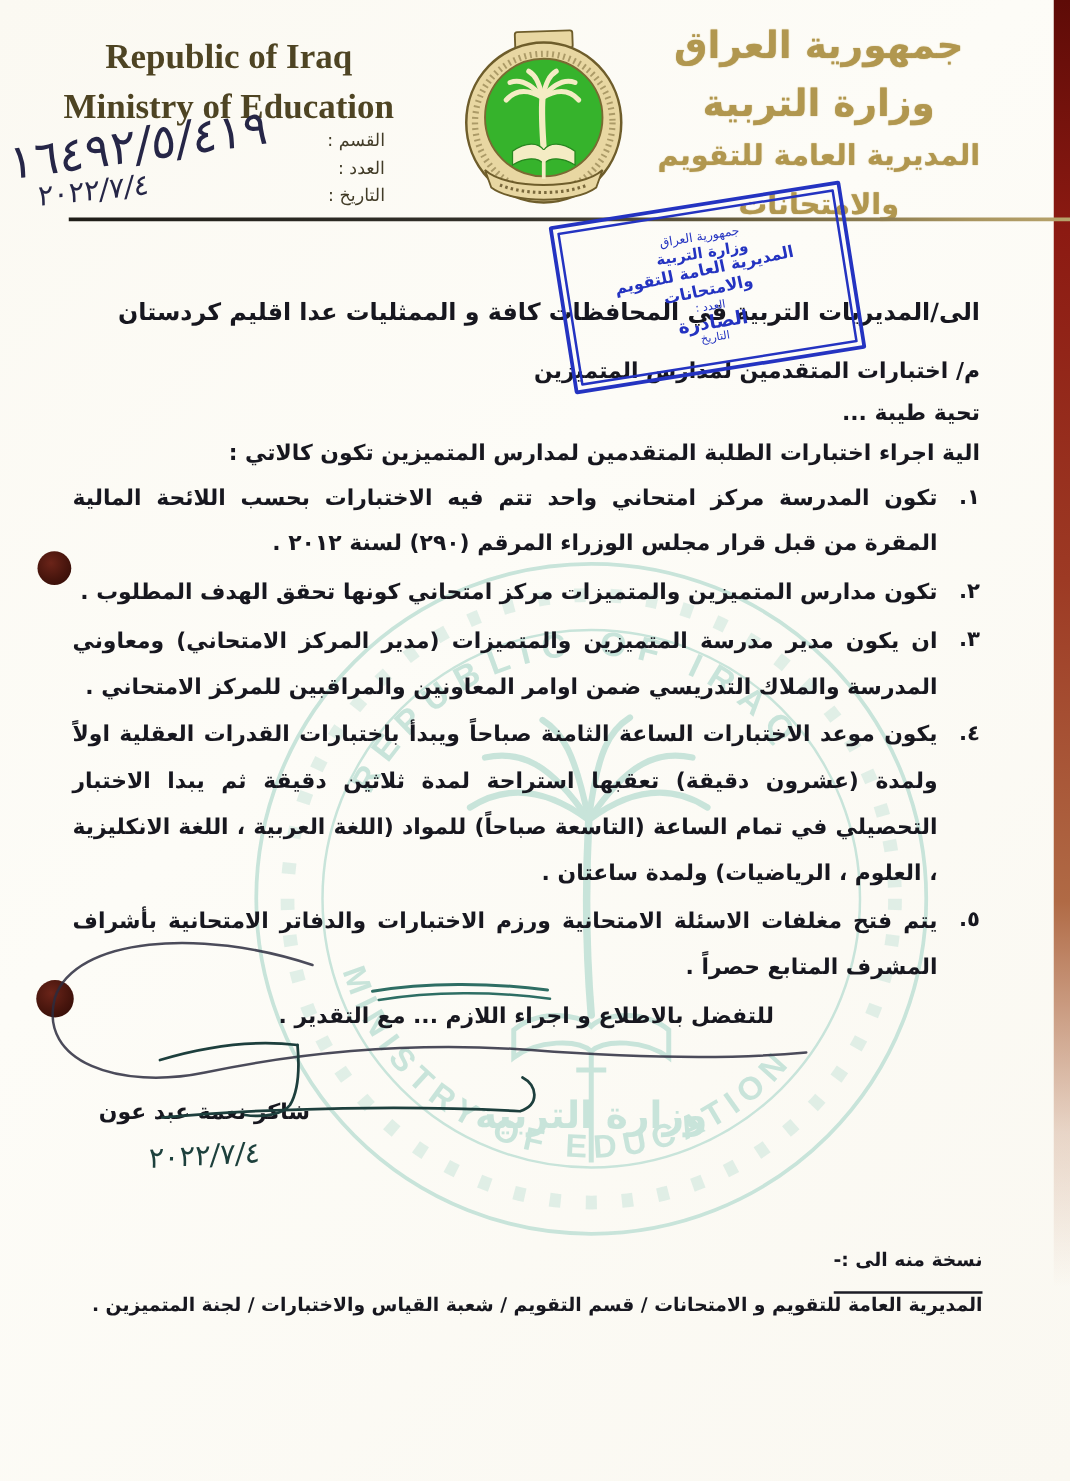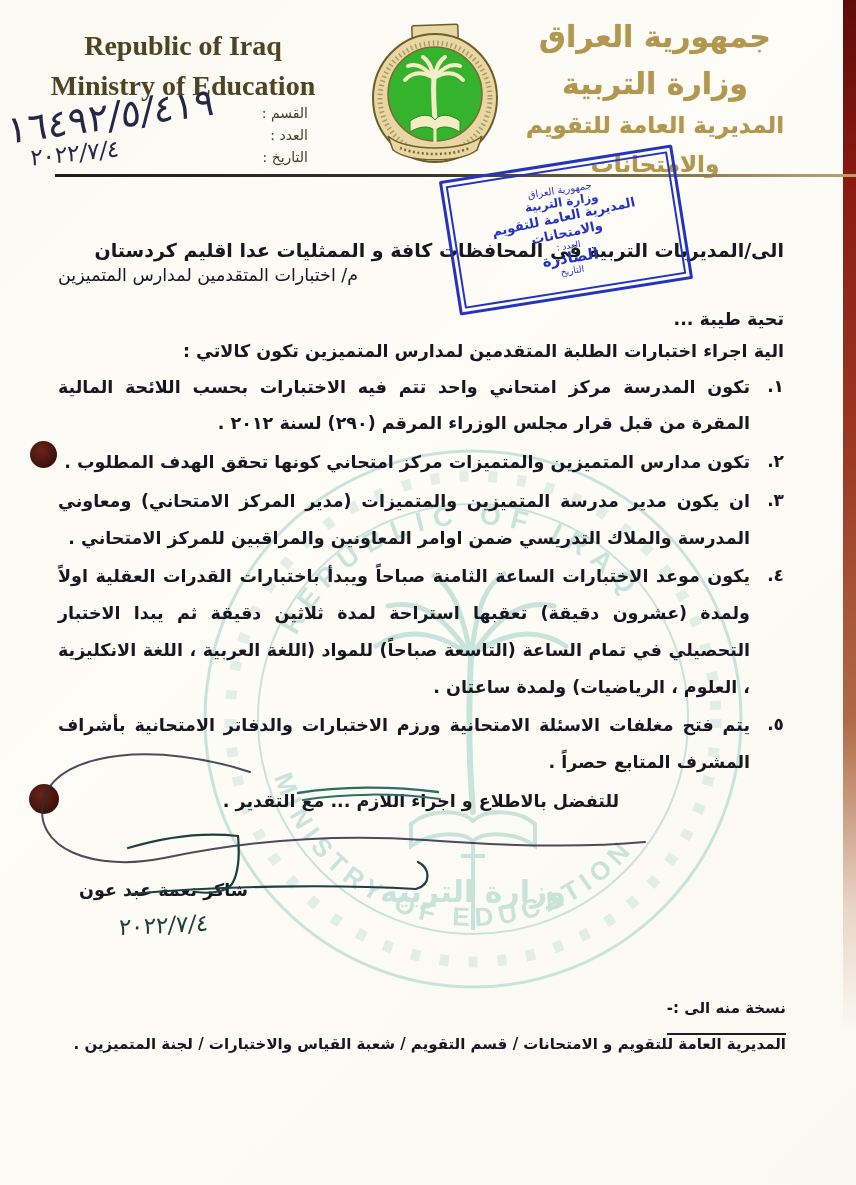--- a/index.html
+++ b/index.html
@@ -41,22 +41,22 @@
     display:flex;flex-direction:column;justify-content:center;align-items:center;direction:rtl;text-align:center;padding:2px 4px;}
   .stamp .s1{font-size:10px;}
   .stamp .s2{font-size:12px;font-weight:bold;}
   .stamp .s3{font-size:13px;font-weight:bold;line-height:1.2;transform:rotate(-3deg);}
   .stamp .s4{font-size:9px;margin-top:1px;}
   .stamp .s5{font-size:15px;font-weight:bold;line-height:1;}
   .stamp .s6{font-size:9px;}
   
   .letter-body{position:absolute;left:58px;right:72px;top:236px;direction:rtl;z-index:4;}
   .to-line{font-size:19px;font-weight:bold;text-align:right;line-height:1.5;}
-  .subject{font-size:17.5px;font-weight:normal;text-align:left;}
-  .greeting{font-size:17.5px;font-weight:bold;text-align:right;margin-top:24px;}
+  .subject{font-size:17.5px;font-weight:bold;text-align:right;margin-top:22px;}
+  .greeting{font-size:17.5px;font-weight:bold;text-align:right;margin-top:14px;}
   .intro{font-size:17.5px;font-weight:bold;text-align:right;margin-top:12px;}
   .items{margin-top:8px;}
   .item{display:flex;direction:rtl;margin-bottom:2px;}
   .item .num{width:34px;flex:0 0 34px;font-size:17px;font-weight:bold;line-height:2.1;text-align:right;}
   .item .txt{flex:1;font-size:17.5px;font-weight:bold;line-height:2.1;text-align:justify;text-align-last:right;}
   .closing{font-size:17.5px;font-weight:bold;text-align:center;margin-top:10px;}
   
   .sig-block{position:absolute;left:46px;top:880px;width:235px;direction:rtl;text-align:center;z-index:4;}
   .sig-name{font-size:17.5px;font-weight:bold;}
   .sig-title{font-size:16.5px;font-weight:bold;margin-top:18px;}

